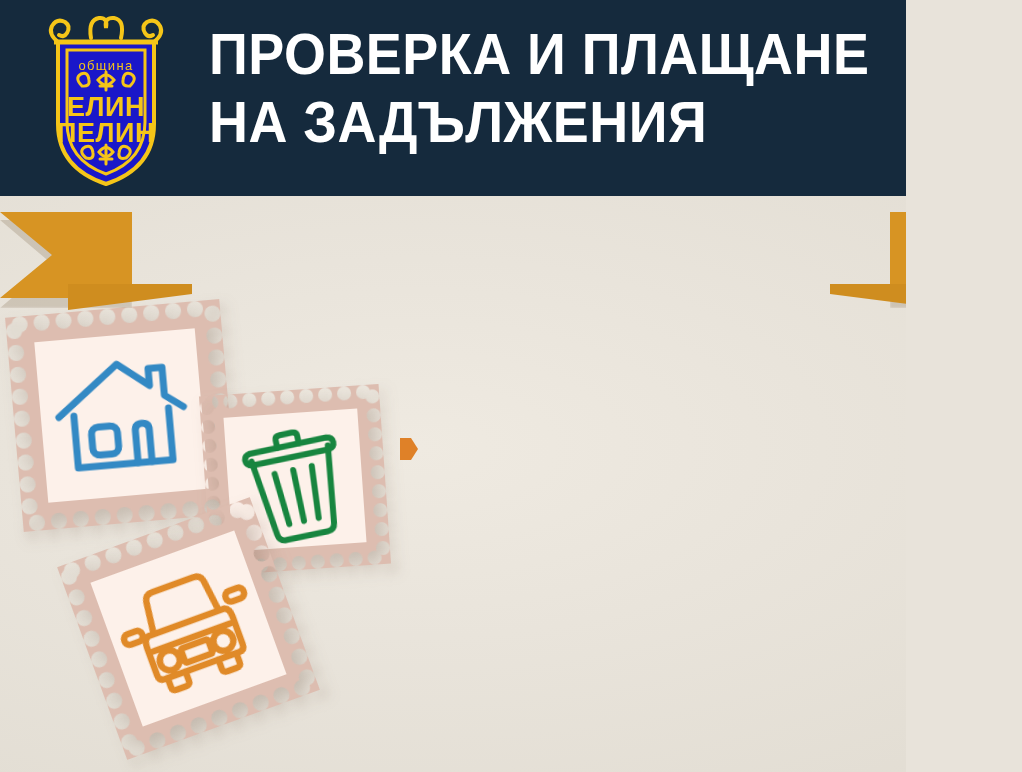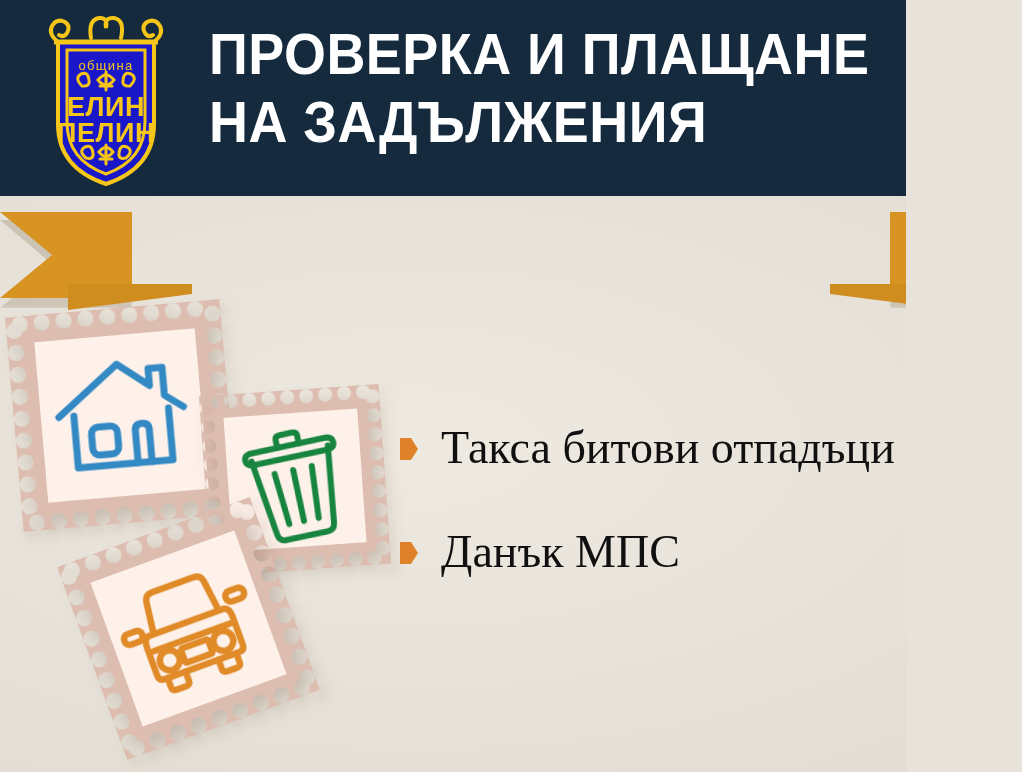--- a/index.html
+++ b/index.html
@@ -463,23 +463,18 @@
       </svg>
     </div>
 
   </div>
 
   <div class="list">
 
 
     <div class="list-item">
       <span class="bullet"></span>
-      <span class="list-label">Такса битови отпадъци</span>
     </div>
 
-    <div class="list-item">
-      <span class="bullet"></span>
-      <span class="list-label">Данък МПС</span>
-    </div>
 
   </div>
 
 </div>
 
 </body></html>

